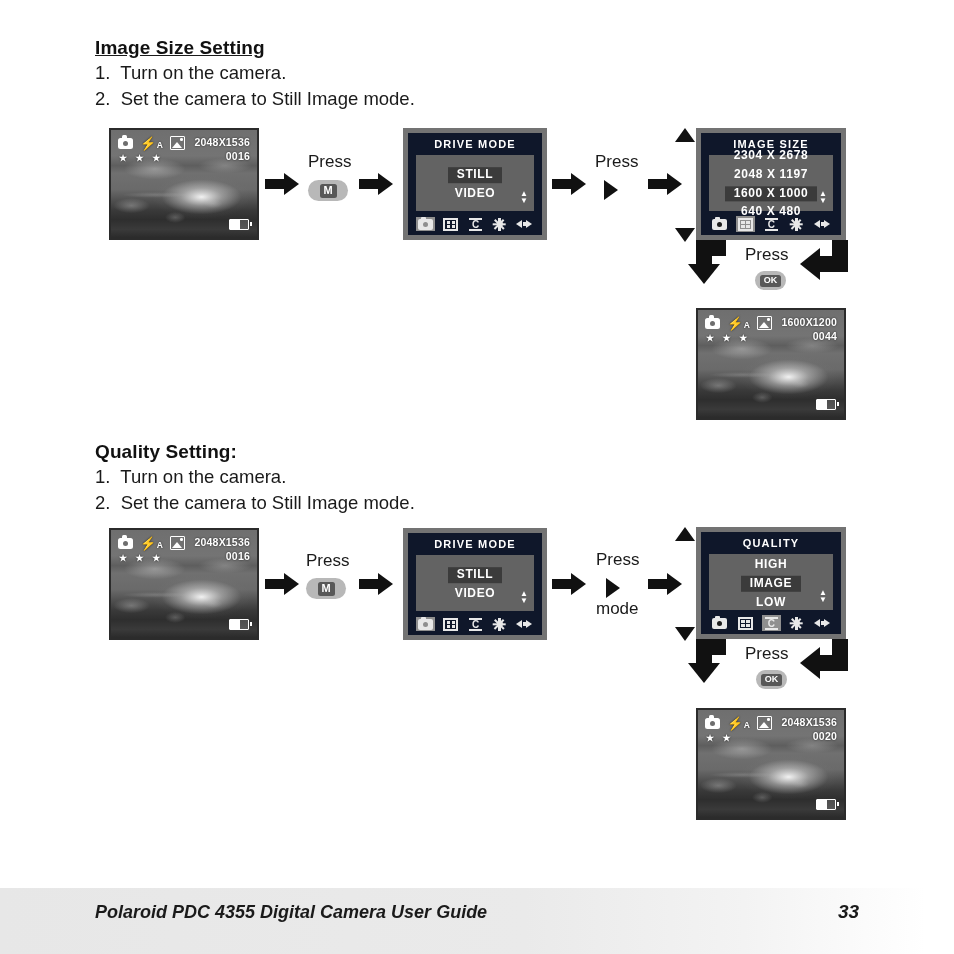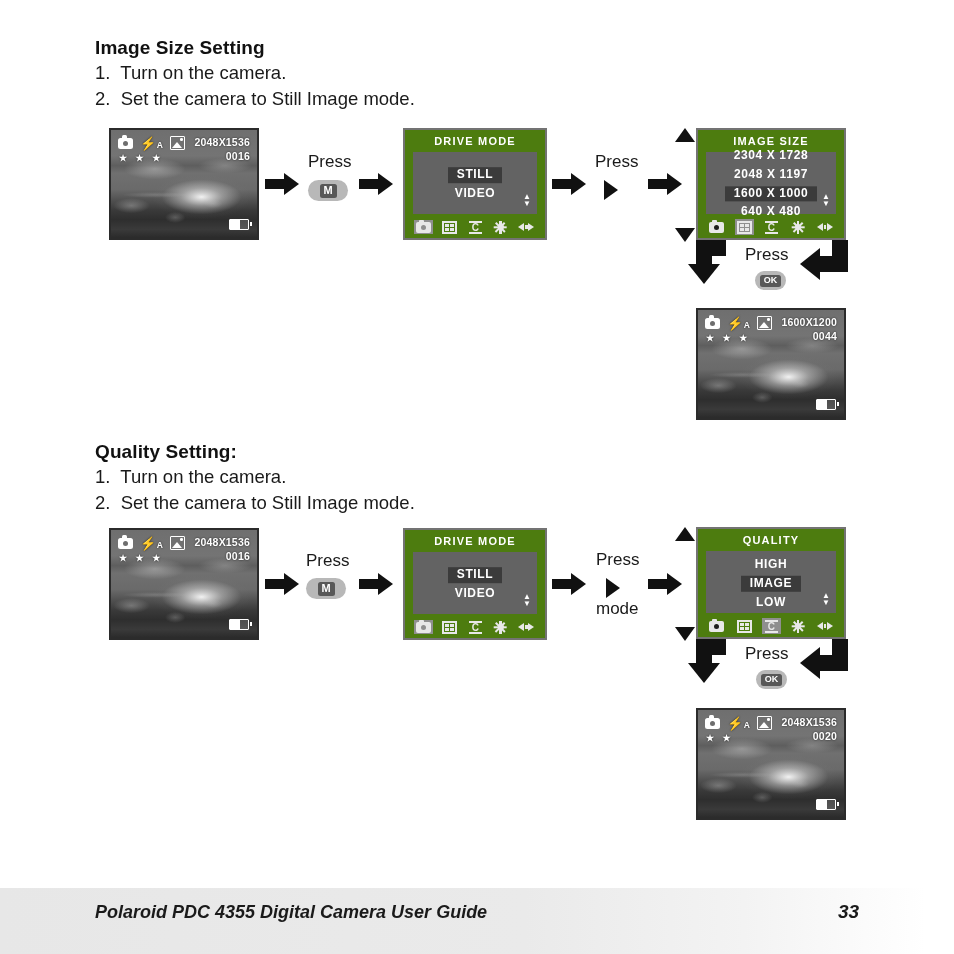--- a/index.html
+++ b/index.html
@@ -129,22 +129,22 @@
     background: linear-gradient(to right, #ffffff 0 58%, rgba(255,255,255,0.15) 58% 100%);
   }
   .batt::after {
     content:""; position:absolute; right:-4px; top:2px;
     width:2.5px; height:3.5px; background:#fff;
   }
 
   
   .menu {
     position: absolute;
-    background: #4d7c0f;
-    border: 2px solid #737373;
+    background: #0f172a;
+    border: 5px solid #737373;
     box-sizing: border-box;
   }
   .menu .m-title {
     color: #ffffff;
     font-size: 11px;
     font-weight: bold;
     text-align: center;
     letter-spacing: 1.2px;
     padding-top: 5px;
     height: 18px;
@@ -339,21 +339,21 @@
     position: absolute;
     font-style: italic;
     font-weight: bold;
     font-size: 19px;
     color: #1a1a1a;
   }
 </style>
 </head>
 <body>
 
-<div class="abs" style="left:95px; top:37px;">
+<div class="abs" style="left:95px; top:37px;text-decoration:underline;">
   <div class="section-title">Image Size Setting</div>
 </div>
 <div class="abs" style="left:95px; top:62px;">
   <div class="step-line">1.  Turn on the camera.</div>
 </div>
 <div class="abs" style="left:95px; top:88px;">
   <div class="step-line">2.  Set the camera to Still Image mode.</div>
 </div>
 
 <div class="lcd" style="left:109px; top:128px; width:150px; height:112px;">
@@ -444,21 +444,21 @@
     <span class="head"></span>
 </div>
 
 <div class="tri-up" style="left:675px; top:128px;"></div>
 <div class="tri-down" style="left:675px; top:228px;"></div>
 
 <div class="menu" style="left:696px; top:128px; width:150px; height:112px;">
   <div class="m-title">IMAGE SIZE</div>
   <div class="m-body">
     <div class="m-opts">
-      <div><span class="m-opt">2304 X 1728</span></div>
+      <div><span class="m-opt">2304 X 2678</span></div>
       <div><span class="m-opt">2048 X 1197</span></div>
       <div><span class="m-opt sel">1600 X 1000</span></div>
       <div><span class="m-opt">640 X 480</span></div>
     </div>
     <div class="updown">▲<br>▼</div>
   </div>
   <div class="m-bar">
     <span class="slot">
         <span class="bi-cam"></span>
       </span>

